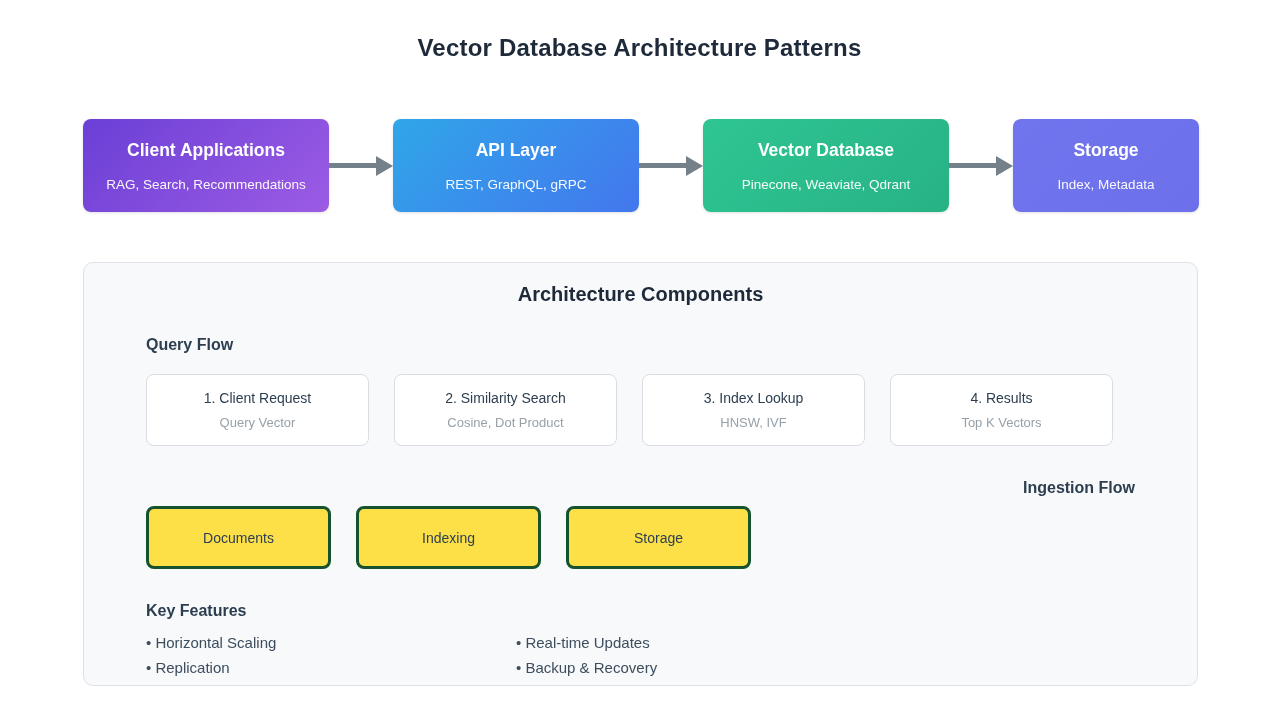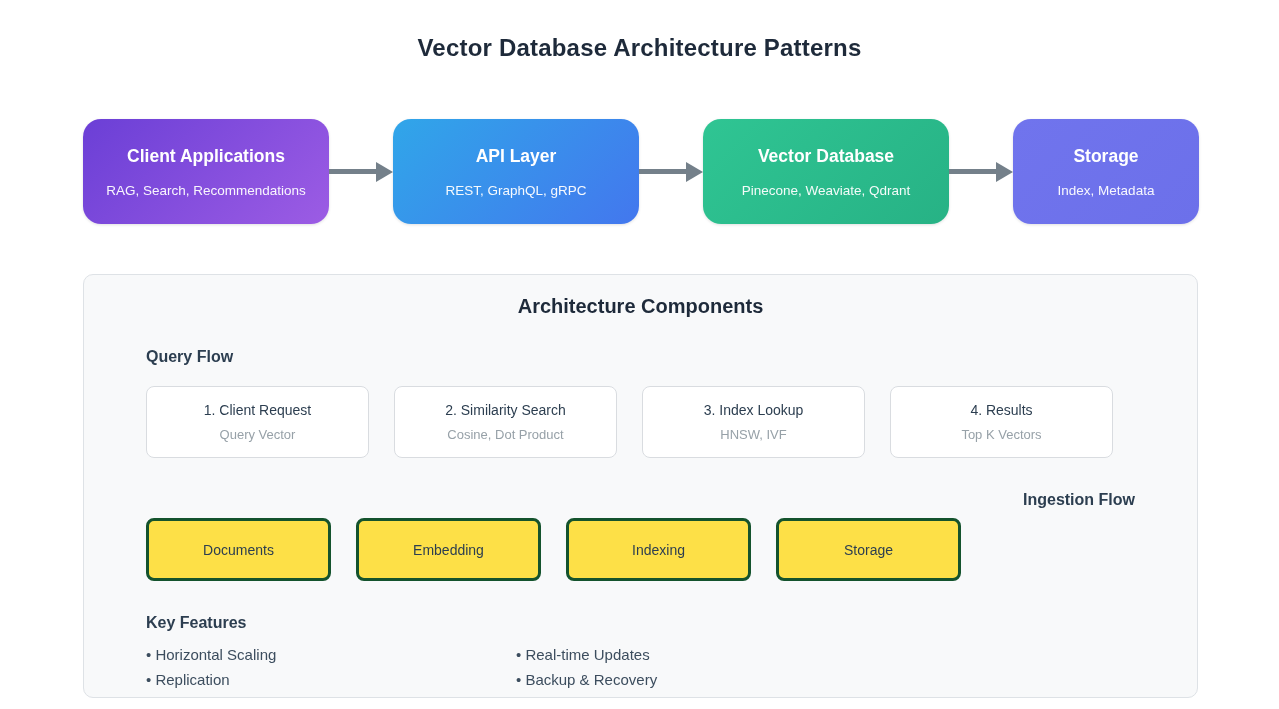--- a/index.html
+++ b/index.html
@@ -4,21 +4,21 @@
 <style>
   * { margin:0; padding:0; box-sizing:border-box; }
   html,body { width:1279px; height:709px; background:#ffffff; overflow:hidden;
     font-family:"Liberation Sans", sans-serif; }
 
   .title { text-align:center; margin-top:34px; font-size:24px; font-weight:bold;
     color:#1e2a3a; letter-spacing:0.2px; }
 
   
   .flow-row { margin:57px 0 0 83px; width:1116px; display:flex; align-items:stretch; }
-  .flow-node { height:105px; border-radius:18px; color:#ffffff; display:flex;
+  .flow-node { height:93px; border-radius:8px; color:#ffffff; display:flex;
     flex-direction:column; justify-content:center; align-items:center; gap:16px;
     box-shadow:0 1px 3px rgba(0,0,0,0.12); }
   .flow-node.w-lg { width:246px; }
   .flow-node.w-sm { width:186px; }
   .fn-title { font-size:17.5px; font-weight:bold; }
   .fn-sub { font-size:13.5px; opacity:0.95; }
 
   .arrow { width:64px; display:flex; align-items:center; align-self:stretch; }
   .arrow-line { flex:1; height:5px; background:#74808a; }
   .arrow-head { width:0; height:0; border-top:10px solid transparent;
@@ -104,21 +104,20 @@
     </div>
     <div class="qcard">
       <div class="qc-title">4. Results</div>
       <div class="qc-sub">Top K Vectors</div>
     </div>
   </div>
 
   <h3 class="section-heading h-ingest">Ingestion Flow</h3>
   <div class="igrid">
     <div class="ibox">Documents</div>
-    <div class="ibox">Embedding</div>
     <div class="ibox">Indexing</div>
     <div class="ibox">Storage</div>
   </div>
 
   <h3 class="section-heading h-features">Key Features</h3>
   <div class="fgrid">
     <div class="fcol">
       <div class="fitem">• Horizontal Scaling</div>
       <div class="fitem">• Replication</div>
     </div>

